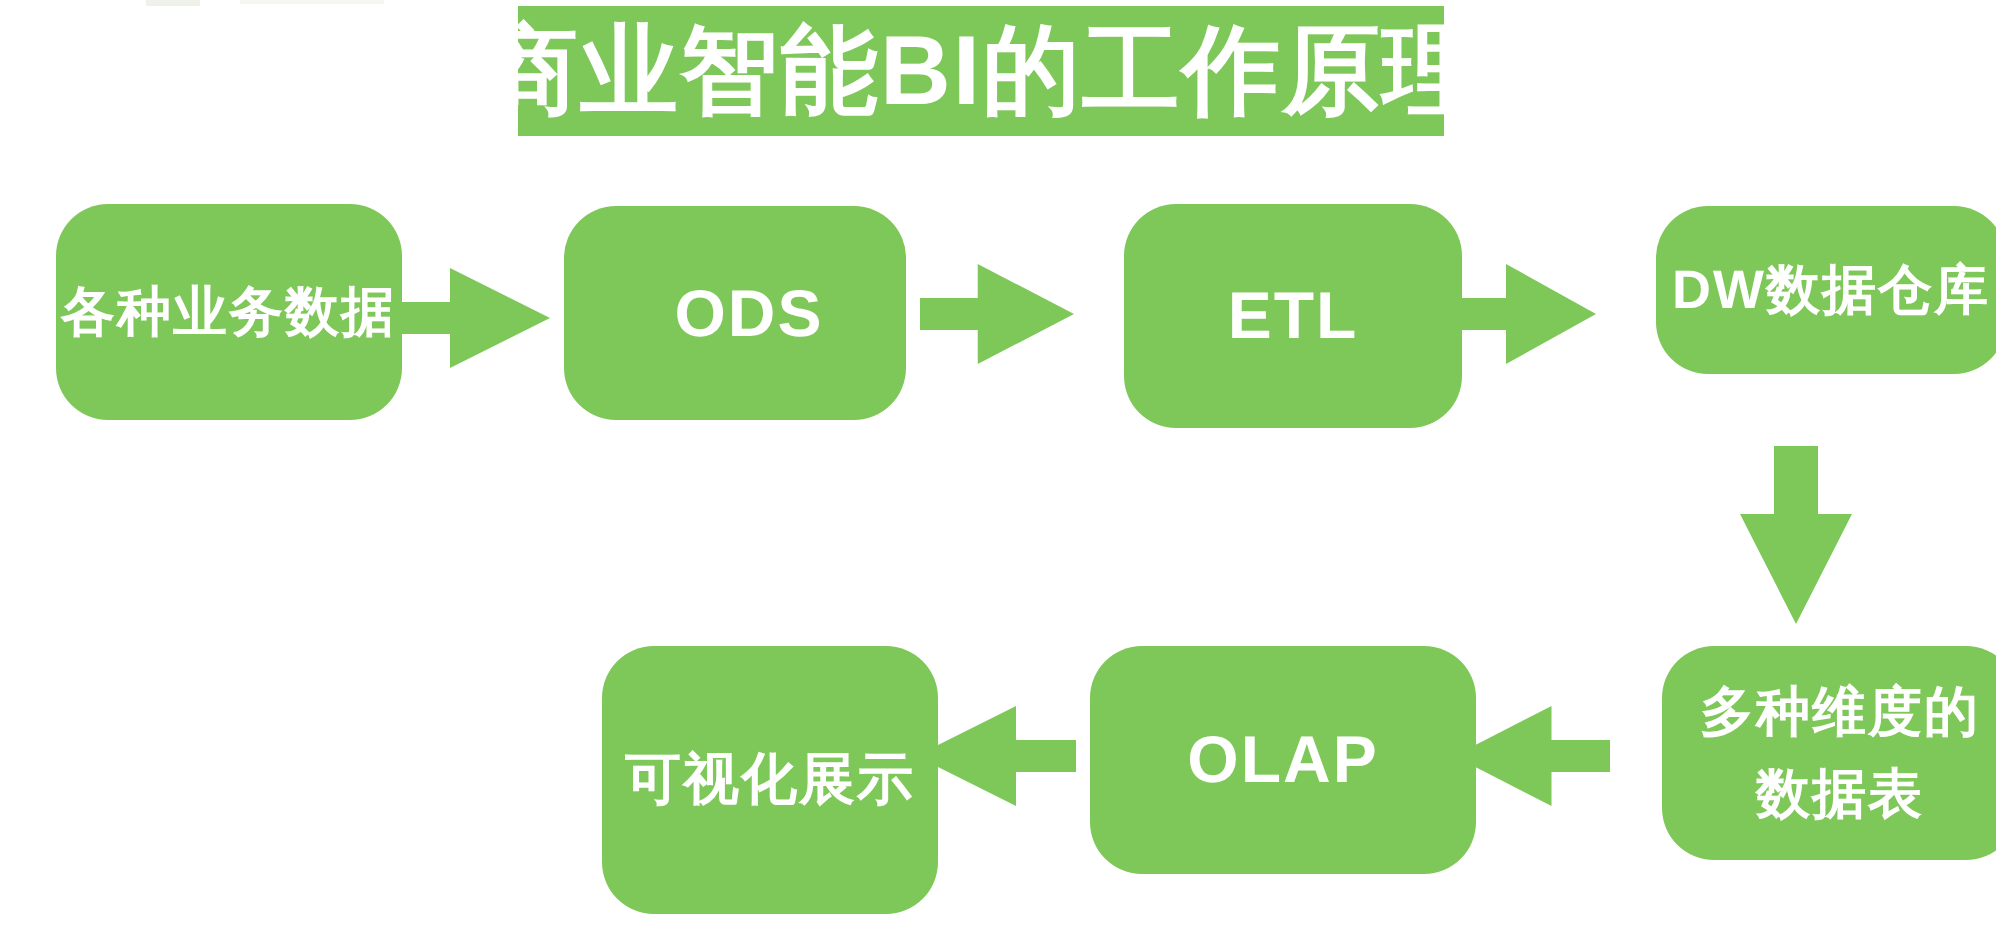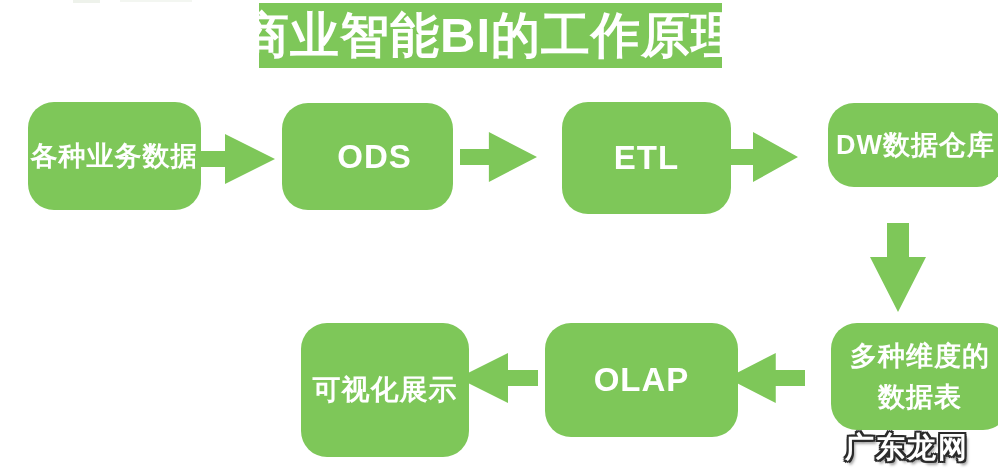--- a/index.html
+++ b/index.html
@@ -109,15 +109,14 @@
   </div>
 
   <svg class="arrow arrow-6" width="80" height="50" viewBox="0 0 80 50" preserveAspectRatio="none">
     <polygon points="80,17 50,17 50,0 0,25 50,50 50,33 80,33"></polygon>
   </svg>
 
   <div class="node n-cn n-viz">
     <span>可视化展示</span>
   </div>
 
-  <div class="watermark">广东龙网</div>
 
 </div>
 
 </body></html>

